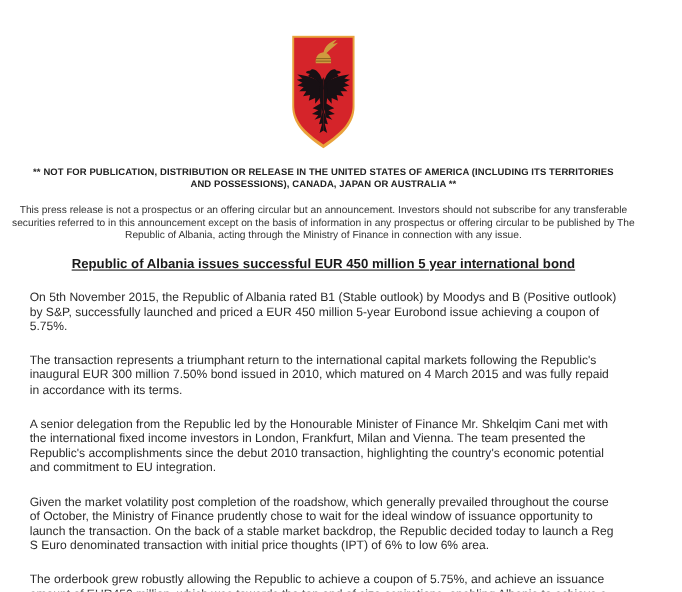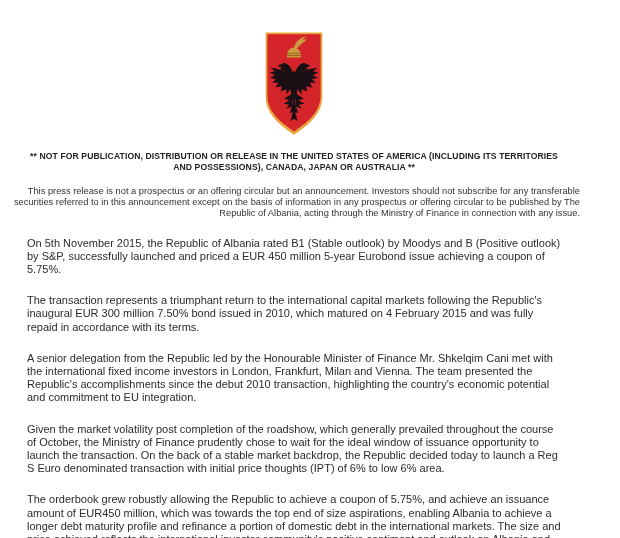--- a/index.html
+++ b/index.html
@@ -28,21 +28,21 @@
     text-align: center;
     font-weight: bold;
     font-size: 8.6px;
     line-height: 10.6px;
     color: #222222;
     letter-spacing: 0.1px;
   }
   .notice-legal {
     margin: 14px auto 0 auto;
     max-width: 572px;
-    text-align: right;
+    text-align: center;
     font-size: 9.3px;
     line-height: 10.8px;
     color: #333333;
   }
   .headline {
     margin: 14px auto 0 auto;
     text-align: center;
     font-size: 12px;
     font-weight: bold;
     text-decoration: underline;
@@ -92,22 +92,23 @@
         <path d="M50,66 C55,74 57,85 56,98 C55,110 53,116 50,124 Z"></path>
       </g>
       <use href="#eagle-right" xlink:href="#eagle-right" transform="translate(100,0) scale(-1,1)"></use>
     </svg>
   </div>
 
   <div class="notice-bold">** NOT FOR PUBLICATION, DISTRIBUTION OR RELEASE IN THE UNITED STATES OF AMERICA (INCLUDING ITS TERRITORIES AND POSSESSIONS), CANADA, JAPAN OR AUSTRALIA **</div>
 
   <div class="notice-legal">This press release is not a prospectus or an offering circular but an announcement. Investors should not subscribe for any transferable securities referred to in this announcement except on the basis of information in any prospectus or offering circular to be published by The Republic of Albania, acting through the Ministry of Finance in connection with any issue.</div>
 
+  <div class="headline">Republic of Albania issues successful EUR 450 million 5 year international bond</div>
 
   <div class="body-text">
     <p>On 5th November 2015, the Republic of Albania rated B1 (Stable outlook) by Moodys and B (Positive outlook) by S&amp;P, successfully launched and priced a EUR 450 million 5-year Eurobond issue achieving a coupon of 5.75%.</p>
-    <p>The transaction represents a triumphant return to the international capital markets following the Republic's inaugural EUR 300 million 7.50% bond issued in 2010, which matured on 4 February 2015 and was fully repaid in accordance with its terms.</p>
+    <p>The transaction represents a triumphant return to the international capital markets following the Republic's inaugural EUR 300 million 7.50% bond issued in 2010, which matured on 4 March 2015 and was fully repaid in accordance with its terms.</p>
     <p>A senior delegation from the Republic led by the Honourable Minister of Finance Mr. Shkelqim Cani met with the international fixed income investors in London, Frankfurt, Milan and Vienna. The team presented the Republic's accomplishments since the debut 2010 transaction, highlighting the country's economic potential and commitment to EU integration.</p>
     <p>Given the market volatility post completion of the roadshow, which generally prevailed throughout the course of October, the Ministry of Finance prudently chose to wait for the ideal window of issuance opportunity to launch the transaction. On the back of a stable market backdrop, the Republic decided today to launch a Reg S Euro denominated transaction with initial price thoughts (IPT) of 6% to low 6% area.</p>
     <p>The orderbook grew robustly allowing the Republic to achieve a coupon of 5.75%, and achieve an issuance amount of EUR450 million, which was towards the top end of size aspirations, enabling Albania to achieve a longer debt maturity profile and refinance a portion of domestic debt in the international markets. The size and price achieved reflects the international investor community's positive sentiment and outlook on Albania and the confidence it has in the Republic's reform agenda.</p>
   </div>
 
 </div>
 
 </body></html>

